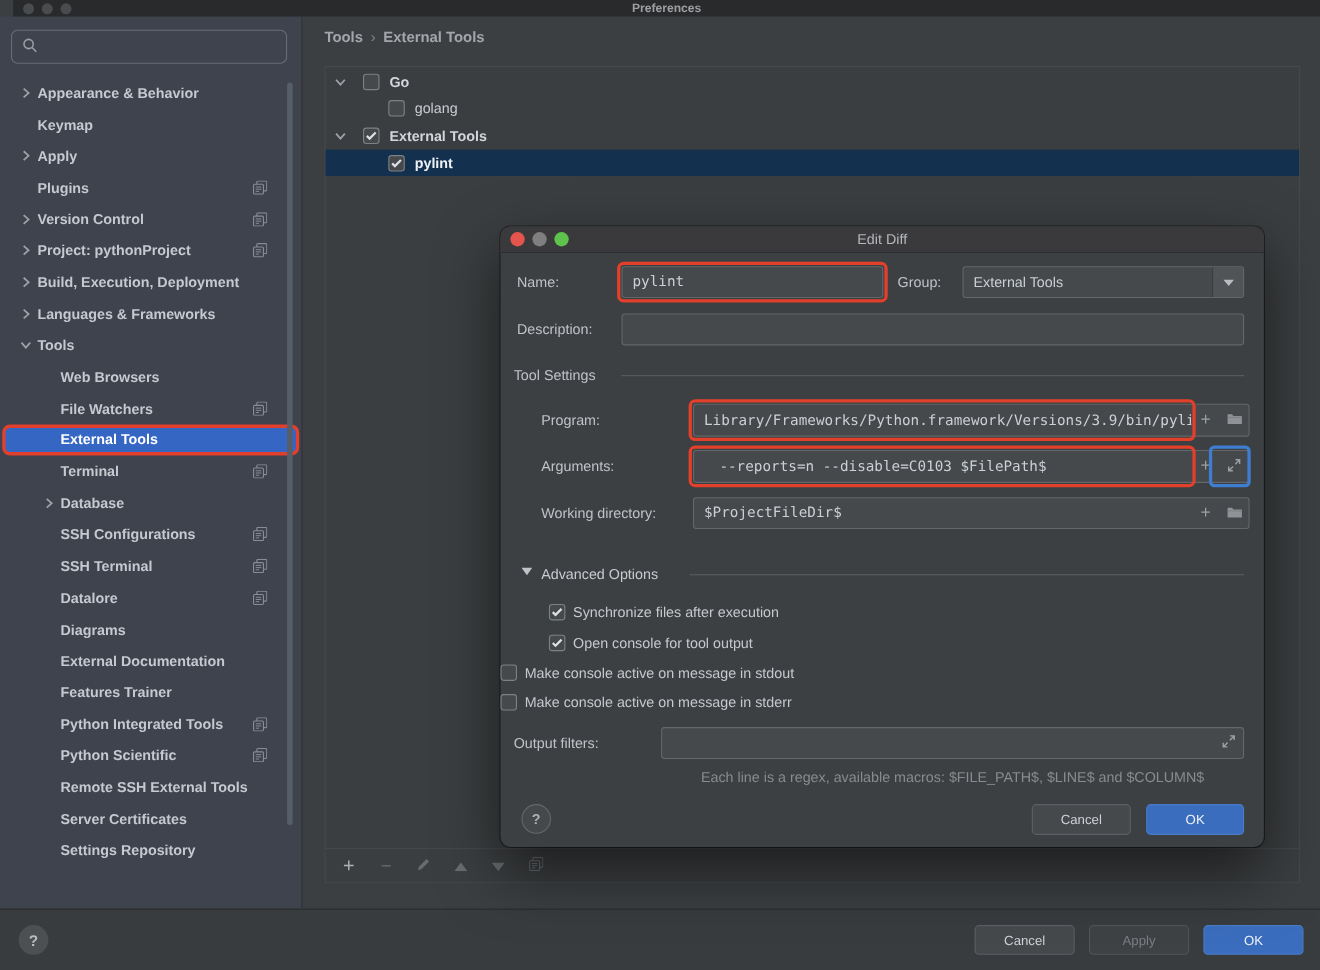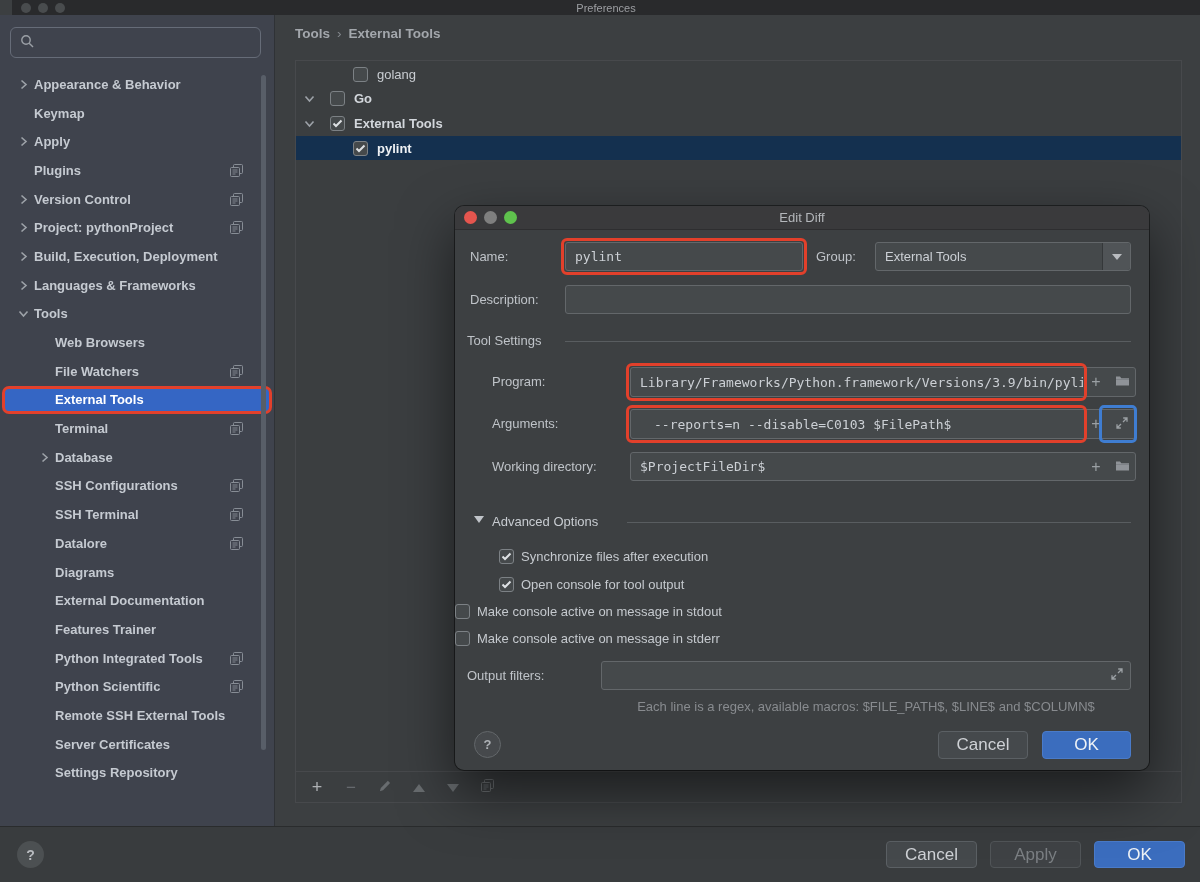--- a/index.html
+++ b/index.html
@@ -3,21 +3,21 @@
 <meta charset="utf-8">
 <style>
   * { box-sizing: border-box; }
   html,body { margin:0; padding:0; background:#2b2b2b; }
   .window {
     position:relative; width:1200px; height:882px; overflow:hidden;
     font-family:"Liberation Sans", sans-serif; font-size:13px; color:#c2c6cb;
     background:#3c3f41;
   }
   
-  .titlebar { position:absolute; top:0; left:12px; right:0; height:15px; background:#292a2c; display:flex; align-items:center; z-index:5; }
+  .titlebar { position:absolute; top:0; left:12px; right:0; height:15px; background:#292a2c; display:flex; align-items:center; z-index:5;font-weight:bold; }
   .tl-dot { width:10px; height:10px; border-radius:50%; background:#494c4e; margin-left:7px; flex:none; }
   .tl-dot:first-child { margin-left:9px; }
   .tb-title { position:absolute; left:0; right:0; text-align:center; font-size:11px; color:#9d9fa3; }
 
   
   .sidebar { position:absolute; left:0; top:15px; width:275px; height:811px; background:#3f434d; border-right:1px solid #2f3236; z-index:2;padding-left:40px; }
   .search-box { position:absolute; left:10px; top:12px; width:251px; height:31px; border:1px solid #666c78; border-radius:6px; display:flex; align-items:center; padding-left:9px; }
   .sb-list { position:absolute; top:55px; left:0; right:0; }
   .sb-item { height:28.7px; display:flex; align-items:center; padding-left:18px; font-weight:600; color:#c5cad1; cursor:default; }
   .sb-item.ind { padding-left:39px; }
@@ -41,21 +41,21 @@
   .cb { width:15px; height:15px; border:1px solid #7c8185; border-radius:3px; background:#45494b; display:inline-flex; align-items:center; justify-content:center; margin-right:9px; flex:none; }
   .tree-toolbar { position:absolute; left:0; right:0; bottom:0; height:31px; border-top:1px solid #47494c; display:flex; align-items:center; padding-left:4px; }
   .tb-btn { width:34px; height:24px; display:flex; align-items:center; justify-content:center; color:#aeb1b4; }
   .tb-btn .plus { font-size:18px; font-weight:400; line-height:1; }
   .tb-btn .minus { font-size:17px; line-height:1; }
   .tb-btn.disabled { color:#686c6f; }
 
   
   .footer { position:absolute; left:0; bottom:0; width:100%; height:56px; background:#393c3e; border-top:1px solid #2a2c2d; z-index:2; }
   .help-circle { position:absolute; left:17px; top:14px; width:27px; height:27px; border-radius:50%; background:#4c5052; color:#b9bcc0; display:flex; align-items:center; justify-content:center; font-weight:700; font-size:14px; }
-  .btn { position:absolute; top:14px; height:27px; border-radius:4px; border:1px solid #5b6064; background:#45494c; color:#ced1d5; display:flex; align-items:center; justify-content:center; font-size:17px; cursor:default; }
+  .btn { position:absolute; top:14px; height:27px; border-radius:4px; border:1px solid #5b6064; background:#45494c; color:#ced1d5; display:flex; align-items:center; justify-content:center; font-size:12px; cursor:default; }
   .btn.primary { background:#3b6dbe; border-color:#4a7bc9; color:#eef2f6; }
   .btn.disabled { color:#7b7f83; border-color:#515558; background:#3f4245; }
   .f-cancel { right:223px; width:91px; }
   .f-apply { right:119px; width:91px; }
   .f-ok { right:15px; width:91px; }
 
   
   .dialog { position:absolute; left:455px; top:206px; width:694px; height:564px; background:#3d4042; border-radius:9px;
             box-shadow:0 22px 55px rgba(0,0,0,.55), 0 0 0 1px rgba(0,0,0,.45); z-index:10; }
   .dlg-titlebar { position:absolute; top:0; left:0; right:0; height:24px; background:#3a3a3c; border-radius:9px 9px 0 0; border-bottom:1px solid #2e2e30; display:flex; align-items:center; }
@@ -307,32 +307,32 @@
           <span class="sb-label">Settings Repository</span>
         </div>
       </div>
     <div class="sb-scroll"></div>
   </div>
 
   <div class="content">
     <div class="breadcrumb"><span>Tools</span><span class="crumb-sep">›</span><span>External Tools</span></div>
     <div class="tree-panel">
       <div class="tree-rows">
-          <div class="tree-row lvl1">
-            <span class="cb"></span>
-            <span>golang</span>
-          </div>
           <div class="tree-row bold">
             <span class="tree-chev">
               <svg width="11" height="11" viewBox="0 0 11 11" fill="none" stroke="#9da2a8" stroke-width="1.6">
                 <polyline points="1.5,3.5 5.5,8 9.5,3.5"></polyline>
               </svg>
             </span>
             <span class="cb"></span>
             <span>Go</span>
+          </div>
+          <div class="tree-row lvl1">
+            <span class="cb"></span>
+            <span>golang</span>
           </div>
           <div class="tree-row bold">
             <span class="tree-chev">
               <svg width="11" height="11" viewBox="0 0 11 11" fill="none" stroke="#9da2a8" stroke-width="1.6">
                 <polyline points="1.5,3.5 5.5,8 9.5,3.5"></polyline>
               </svg>
             </span>
             <span class="cb">
               <svg width="11" height="9" viewBox="0 0 11 9" fill="none" stroke="#dde0e3" stroke-width="2">
                 <polyline points="1.5,4.5 4,7 9.5,1.5"></polyline>

